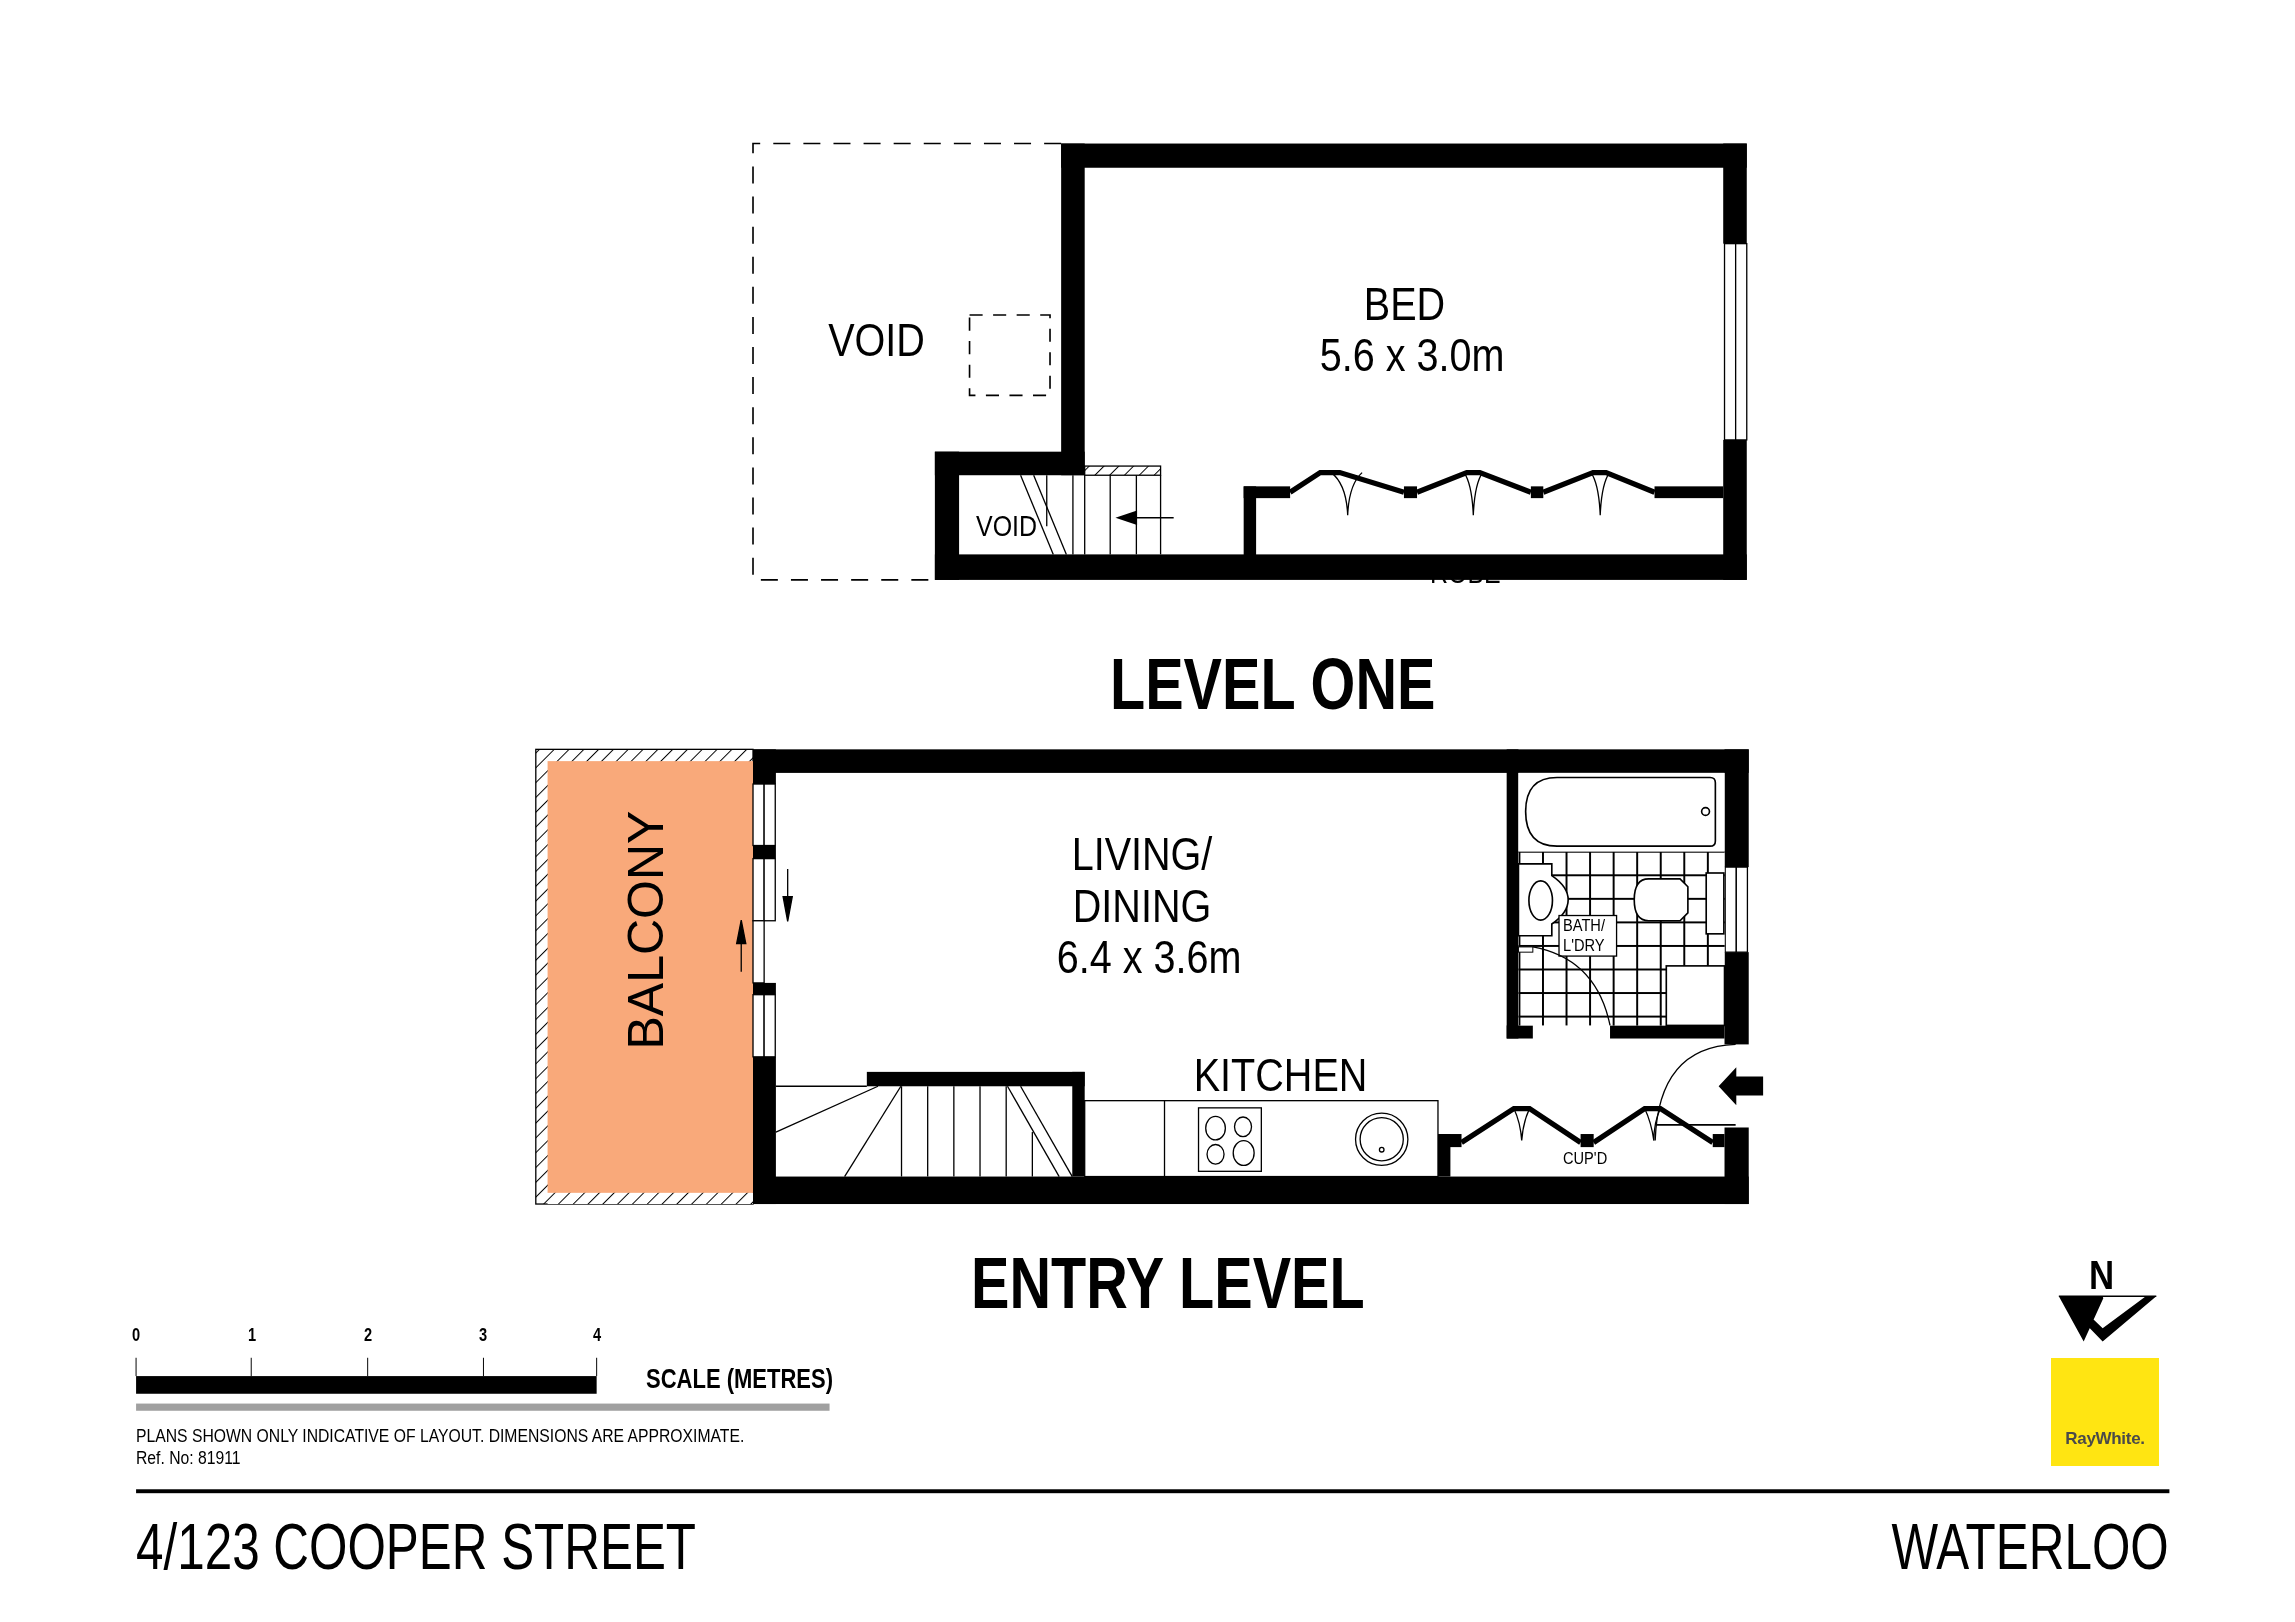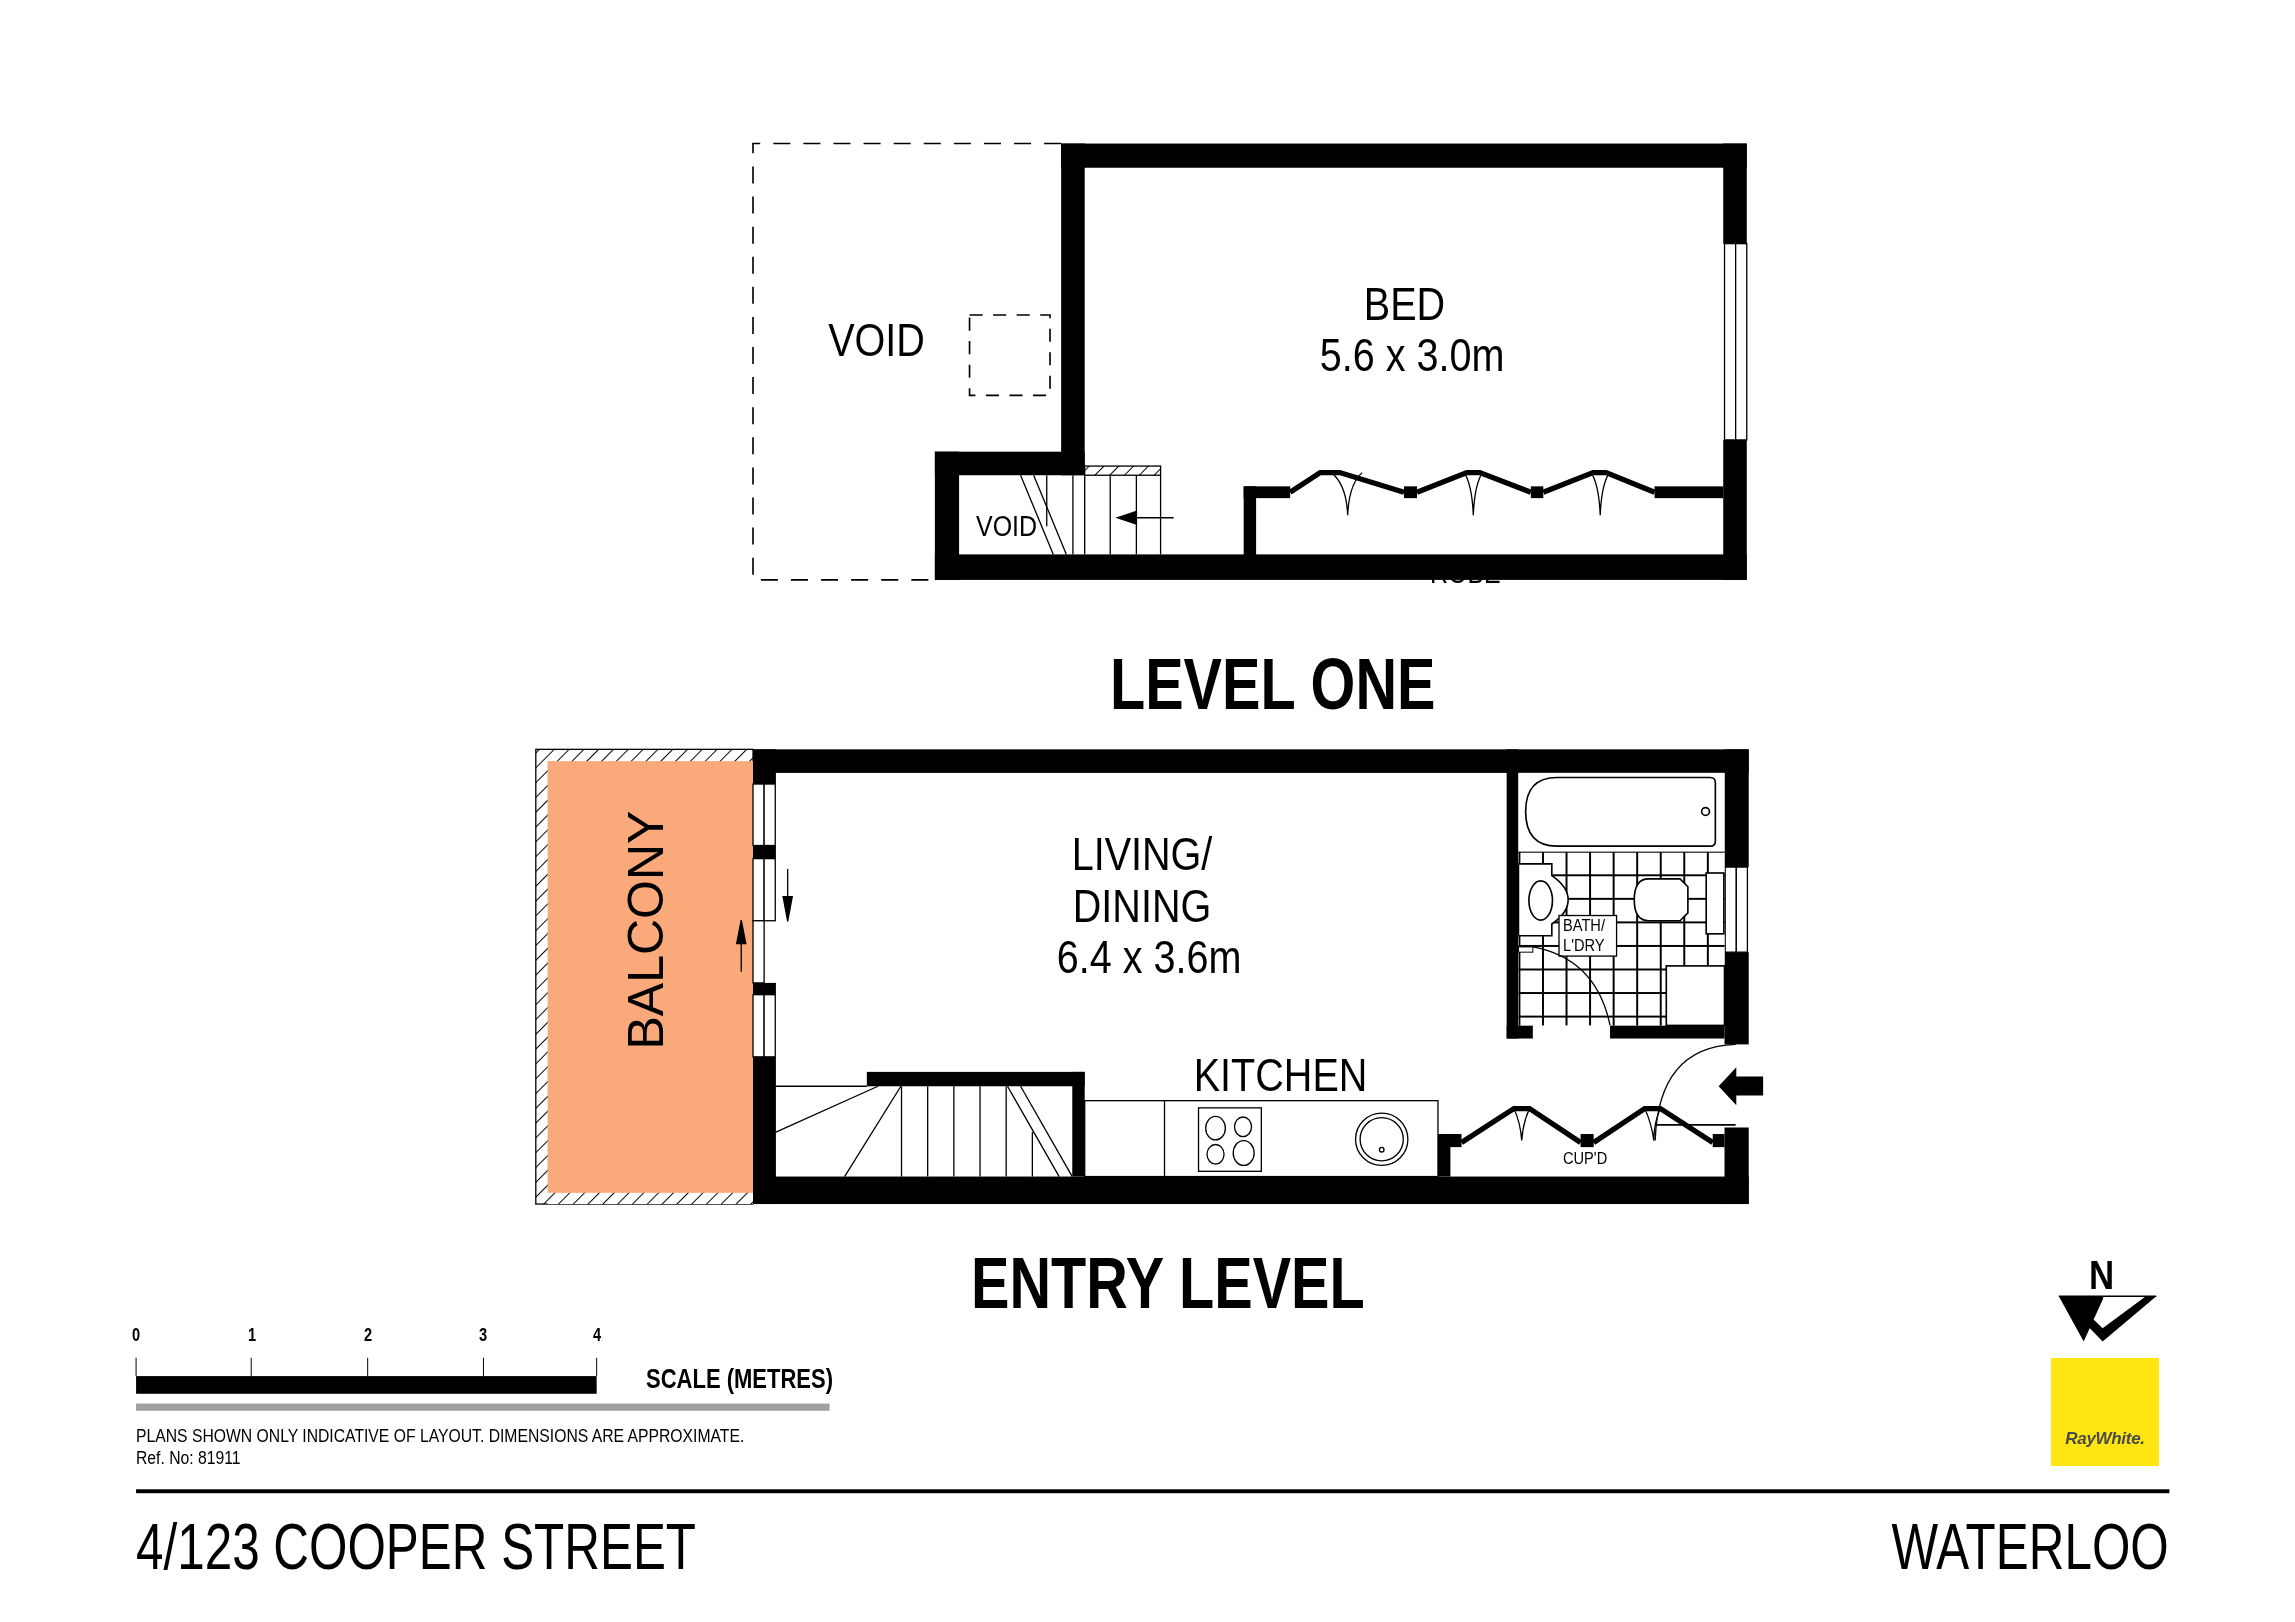--- a/index.html
+++ b/index.html
@@ -9,21 +9,21 @@
   .room { font-size: 46px; transform: scaleX(0.86); transform-origin: center; text-align: center; }
   .room-sm { font-size: 29px; transform: scaleX(0.86); transform-origin: left; }
   .title { font-size: 72px; font-weight: bold; transform: scaleX(0.8); transform-origin: left; }
   .vertical { transform: rotate(-90deg); transform-origin: center; font-size: 50px; }
   .scale-num { font-size: 18.3px; font-weight: bold; transform: scaleX(0.8); }
   .scale-title { font-size: 27.5px; font-weight: bold; transform: scaleX(0.8); transform-origin: left; }
   .disclaimer { font-size: 18.3px; transform: scaleX(0.86); transform-origin: left; }
   .address { font-size: 65px; transform: scaleX(0.76); transform-origin: left; }
   .suburb { font-size: 65px; transform: scaleX(0.76); transform-origin: right; }
   .logo { position: absolute; left: 2051px; top: 1358px; width: 108px; height: 108px; background: #FFE512; }
-  .logo-text { position: absolute; left: 0; right: 0; bottom: 17px; text-align: center; font-family: "Liberation Sans", sans-serif; font-weight: bold; font-style: italic; font-size: 17px; color: #4a4a4a; letter-spacing: -0.3px; }
+  .logo-text { position: absolute; left: 0; right: 0; bottom: 17px; text-align: center; font-family: "Liberation Sans", sans-serif; font-weight: bold; font-size: 17px; color: #4a4a4a; letter-spacing: -0.3px; }
 </style>
 </head>
 <body>
 
 <svg class="plan" viewBox="0 0 3508 2480" xmlns="http://www.w3.org/2000/svg">
   <defs>
     <pattern id="hatch" width="16" height="16" patternUnits="userSpaceOnUse" patternTransform="rotate(45)">
       <rect width="16" height="16" fill="#fff"></rect>
       <line x1="0" y1="0" x2="0" y2="16" stroke="#000" stroke-width="3"></line>
     </pattern>

